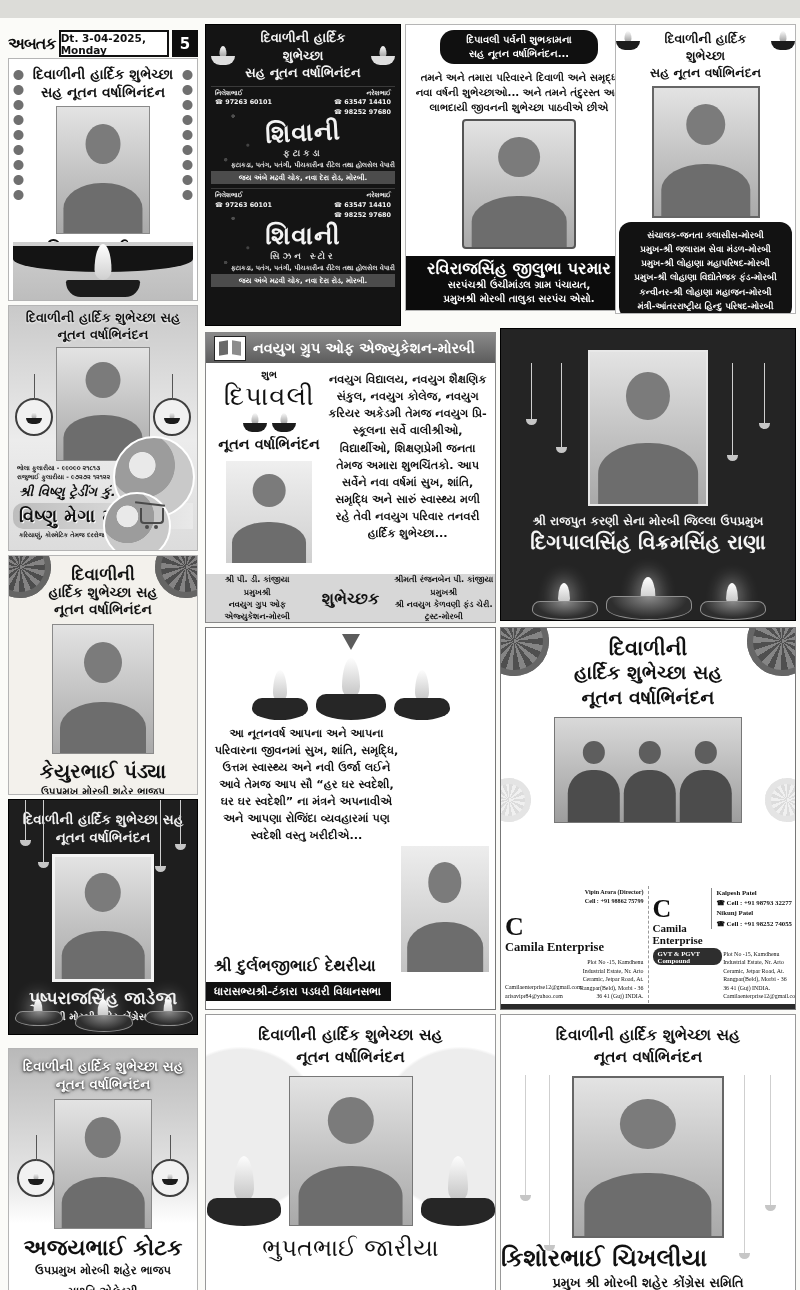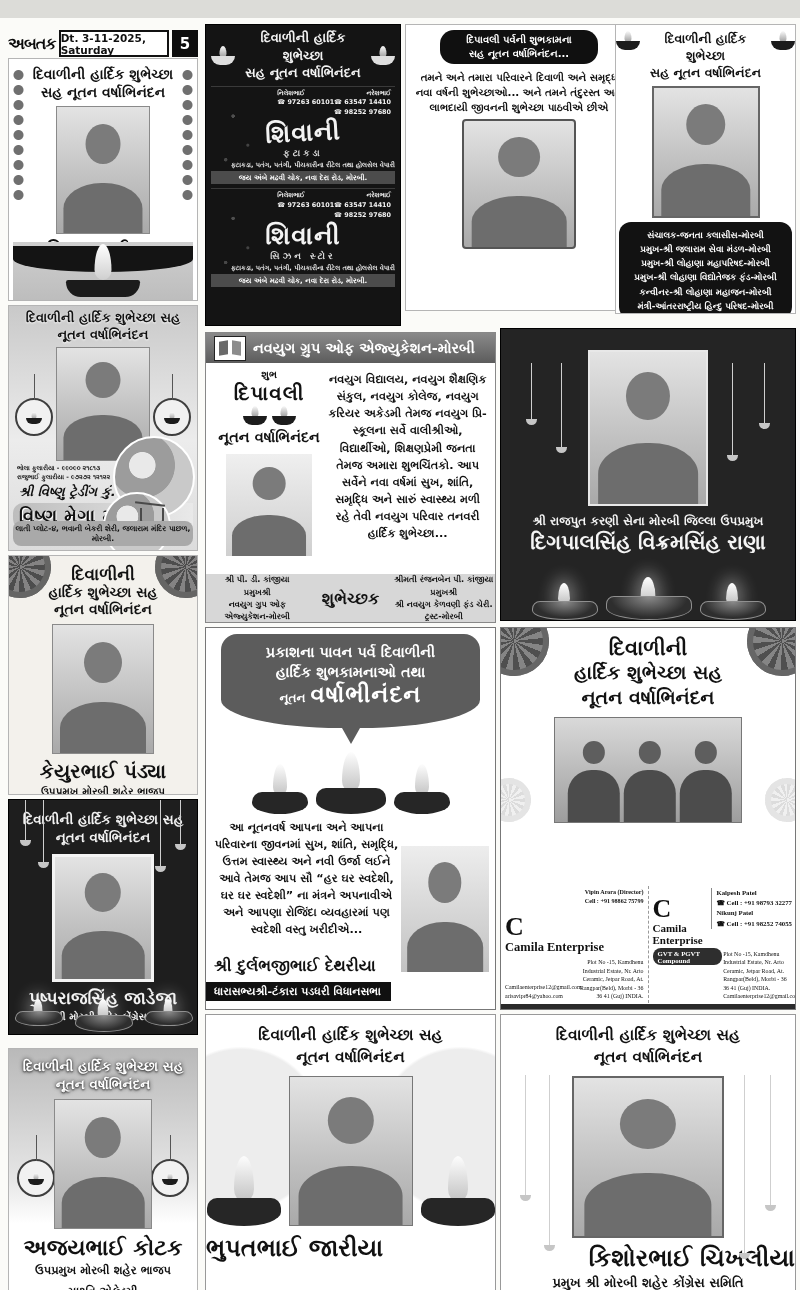--- a/index.html
+++ b/index.html
@@ -95,21 +95,21 @@
   .ad-ajay .t{font-size:11.5px;font-weight:bold;text-align:center;line-height:1.75;}
 
   
   .ad-shivani{left:205px;top:6px;width:196px;height:302px;background:#141414;color:#f3f3f3;padding:4px 5px;}
   .ad-shivani .hdr{display:flex;align-items:center;justify-content:center;gap:4px;}
   .ad-shivani .g{font-size:13px;font-weight:bold;text-align:center;line-height:1.35;}
   .sv-panel{position:relative;margin-top:4px;border-top:1px solid #3a3a3a;padding-top:2px;background:
     radial-gradient(circle at 12% 30%,rgba(255,255,255,.25) 0 1.5px,transparent 2px),
     radial-gradient(circle at 20% 60%,rgba(255,255,255,.2) 0 1px,transparent 2px),
     radial-gradient(circle at 8% 75%,rgba(255,255,255,.22) 0 1.5px,transparent 2px);}
-  .sv-cn{display:flex;justify-content:flex-end;font-size:6.4px;font-weight:bold;line-height:1.5;padding:0 4px;}
+  .sv-cn{display:flex;justify-content:space-between;font-size:6.4px;font-weight:bold;line-height:1.5;padding:0 4px;}
   .sv-store{font-size:25px;font-weight:bold;text-align:center;letter-spacing:1px;margin-top:1px;}
   .sv-store.plq{transform:rotate(-3deg);}
   .sv-sub{font-size:9px;font-weight:bold;text-align:center;letter-spacing:3px;color:#dcdcdc;}
   .sv-desc{font-size:6.6px;font-weight:bold;text-align:right;margin-top:2px;color:#e6e6e6;}
   .sv-addr{margin-top:2px;background:#4c4c4c;font-size:7.2px;font-weight:bold;text-align:center;padding:2px 0;color:#fff;}
 
   
   .ad-ravi{left:405px;top:6px;width:228px;height:287px;padding-top:5px;}
   .ad-ravi .banner{width:150px;margin:0 auto;background:#101010;color:#fff;border-radius:14px;font-size:10px;font-weight:bold;text-align:center;line-height:1.4;padding:3px 4px;}
   .ad-ravi .msg{font-size:10.3px;font-weight:bold;text-align:center;line-height:1.45;margin:6px 6px 4px;}
@@ -129,21 +129,21 @@
   
   .ad-nav{left:205px;top:314px;width:291px;height:291px;border:1px solid #888;}
   .nv-hdr{height:30px;background:linear-gradient(#8a8a8a,#5c5c5c);display:flex;align-items:center;gap:7px;padding:0 8px;}
   .nvlogo{width:30px;height:23px;background:#fff;border:1px solid #222;position:relative;flex:none;}
   .nvlogo::before{content:"";position:absolute;left:4px;top:4px;width:9px;height:14px;background:#6a6a6a;transform:skewY(-10deg);}
   .nvlogo::after{content:"";position:absolute;right:4px;top:4px;width:9px;height:14px;background:#8c8c8c;transform:skewY(10deg);}
   .nv-title{color:#fff;font-size:14.5px;font-weight:bold;}
   .nv-body{display:flex;padding:6px 8px 0;}
   .nv-left{width:41%;text-align:center;}
   .nv-shubh{font-size:10px;font-weight:bold;}
-  .nv-dip{font-size:20px;font-weight:bold;letter-spacing:1px;}
+  .nv-dip{font-size:26px;font-weight:normal;letter-spacing:1px;}
   .nv-nut{font-size:14.5px;font-weight:bold;margin-top:4px;}
   .nv-left .photo{width:86px;height:102px;margin:8px auto 0;border:none;background:linear-gradient(180deg,#efefef,#cfcfcf);}
   .nv-right{width:59%;font-size:11.3px;font-weight:bold;text-align:center;line-height:1.52;padding:2px 0 0 4px;}
   .nv-foot{position:absolute;left:0;right:0;bottom:0;height:48px;background:#d7d7d7;display:flex;align-items:center;}
   .nv-foot .col{flex:1;font-size:8.2px;font-weight:bold;text-align:center;line-height:1.5;}
   .nv-foot .mid{flex:0 0 84px;font-size:16px;font-weight:bold;text-align:center;}
 
   
   .ad-dig{left:500px;top:310px;width:296px;height:293px;background:#242424;color:#f5f5f5;border-color:#000;padding-top:7px;}
   .ad-dig .g{font-size:14.5px;font-weight:bold;text-align:center;text-shadow:0 1px 2px #000;}
@@ -184,38 +184,38 @@
   .cam-addr-r{position:absolute;right:3px;bottom:2px;text-align:left;font-size:5.9px;line-height:1.45;width:47%;}
   .cam-botband{position:absolute;left:0;right:0;bottom:0;height:5px;background:#2a2a2a;}
 
   
   .ad-bhu{left:205px;top:996px;width:291px;height:288px;border:1px solid #999;padding-top:10px;background:
     radial-gradient(circle at 12% 40%,#ededed 0 26%,transparent 27%),
     radial-gradient(circle at 88% 40%,#ededed 0 26%,transparent 27%),#fff;}
   .ad-bhu .g{font-size:15.5px;font-weight:bold;text-align:center;line-height:1.4;}
   .bhu-row{display:flex;align-items:flex-end;justify-content:center;gap:8px;margin-top:8px;}
   .bhu-row .photo{width:122px;height:148px;border:1px solid #777;}
-  .ad-bhu .nm{font-size:24px;font-weight:bold;margin-top:8px;}
+  .ad-bhu .nm{font-size:24px;font-weight:normal;text-align:center;margin-top:8px;}
   .ad-bhu .t{font-size:13px;font-weight:bold;text-align:center;margin-top:3px;}
 
   
   .ad-kis{left:500px;top:996px;width:296px;height:288px;border:1px solid #999;padding-top:10px;}
   .ad-kis .g{font-size:15.5px;font-weight:bold;text-align:center;line-height:1.4;}
   .ad-kis .photo{width:148px;height:158px;margin:8px auto 6px;border:2px solid #666;}
-  .ad-kis .nm{font-size:24px;font-weight:bold;text-align:right;}
+  .ad-kis .nm{font-size:24px;font-weight:bold;text-align:left;}
   .ad-kis .t{font-size:13px;font-weight:bold;text-align:center;margin-top:3px;}
 </style>
 </head>
 <body>
 
 <div id="page">
 
   <div id="masthead">
     <div class="logo">અબતક</div>
-    <div class="datebox">Dt. 3-11-2025, Saturday</div>
+    <div class="datebox">Dt. 3-04-2025, Monday</div>
     <div class="pagebox">5</div>
   </div>
 
   <section class="ad ad-niraj">
     <div class="bead l"></div>
     <div class="bead r"></div>
     <div class="g">દિવાળીની હાર્દિક શુભેચ્છા</div>
     <div class="g">સહ નૂતન વર્ષાભિનંદન</div>
     <div class="photo"></div>
     <div class="nm">નિરજભાઈ ભટ્ટ</div>
@@ -279,20 +279,25 @@
     </div>
   </section>
 
   <section class="ad ad-ravi">
     <div class="banner">
       <div>દિપાવલી પર્વની શુભકામના</div>
       <div>સહ નૂતન વર્ષાભિનંદન...</div>
     </div>
     <div class="msg">તમને અને તમારા પરિવારને દિવાળી અને સમૃદ્ધ નવા વર્ષની શુભેચ્છાઓ... અને તમને તંદુરસ્ત અને લાભદાયી જીવનની શુભેચ્છા પાઠવીએ છીએ</div>
     <div class="photo"></div>
+    <div class="blk">
+      <div class="nm">રવિરાજસિંહ જીલુભા પરમાર</div>
+      <div class="t">સરપંચશ્રી ઉંચીમાંડલ ગ્રામ પંચાયત,</div>
+      <div class="t">પ્રમુખશ્રી મોરબી તાલુકા સરપંચ એસો.</div>
+    </div>
   </section>
 
   <section class="ad ad-janta">
     <div class="hdr">
       <span class="diya">
           <i class="fl"></i>
           <i class="bw"></i>
         </span>
       <div>
         <div class="g">દિવાળીની હાર્દિક શુભેચ્છા</div>
@@ -335,21 +340,20 @@
     <div class="cns">
       <div>ભોલા ફુલારીયા - ૯૯૦૯૦ ૨૧૮૧૩</div>
       <div>રાજુભાઈ ફુલારીયા - ૯૭૨૭૨ ૧૨૧૨૨</div>
     </div>
     <div class="brand">શ્રી વિષ્ણુ ટ્રેડીંગ કું.</div>
     <div class="mallband">
       <div class="mall">વિષ્ણુ મેગા મોલ</div>
       <div class="cart"></div>
     </div>
     <div class="desc">કરિયાણું, કોસ્મેટિક તેમજ દરરોજ વપરાતી વસ્તુ મળશે.</div>
-    <div class="addr">લાતી પ્લોટ-૪, ભવાની બેકરી શેરી, જલારામ મંદિર પાછળ, મોરબી.</div>
   </section>
 
   <section class="ad ad-nav">
     <div class="nv-hdr">
       <div class="nvlogo"></div>
       <div class="nv-title">નવયુગ ગ્રુપ ઓફ એજ્યુકેશન-મોરબી</div>
     </div>
     <div class="nv-body">
       <div class="nv-left">
         <div class="nv-shubh">શુભ</div>
@@ -405,28 +409,20 @@
     <div class="mand" style="width:62px;height:62px;right:-20px;top:-20px"></div>
     <div class="g1">દિવાળીની</div>
     <div class="g2">હાર્દિક શુભેચ્છા સહ</div>
     <div class="g2">નૂતન વર્ષાભિનંદન</div>
     <div class="photo"></div>
     <div class="nm">કેયુરભાઈ પંડ્યા</div>
     <div class="t">ઉપપ્રમુખ મોરબી શહેર ભાજપ</div>
   </section>
 
   <section class="ad ad-deth">
-    <div class="arch">
-      <div class="l1">પ્રકાશના પાવન પર્વ દિવાળીની</div>
-      <div class="l2">હાર્દિક શુભકામનાઓ તથા</div>
-      <div class="l3">
-        <span class="sm">નૂતન</span>
-        <span class="lg">વર્ષાભીનંદન</span>
-      </div>
-    </div>
     <div class="archtail"></div>
     <div class="deth-diyas">
       <div class="bigdiya" style="width:56px;height:62px">
           <i class="fl" style="width:14px;height:32px;bottom:18px"></i>
           <i class="bw" style="height:22px"></i>
         </div>
       <div class="bigdiya" style="width:70px;height:74px">
           <i class="fl" style="width:18px;height:40px;bottom:22px"></i>
           <i class="bw" style="height:26px"></i>
         </div>

